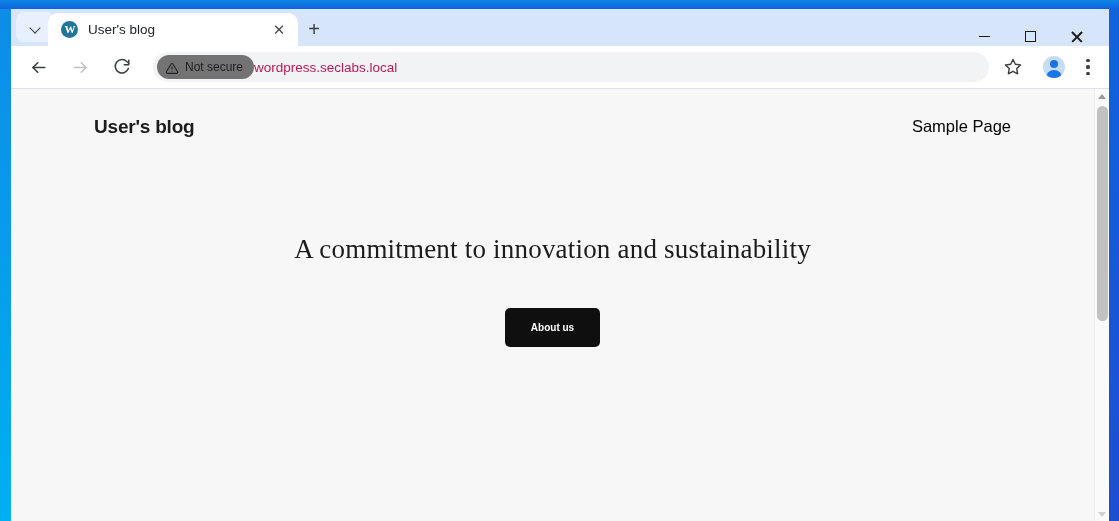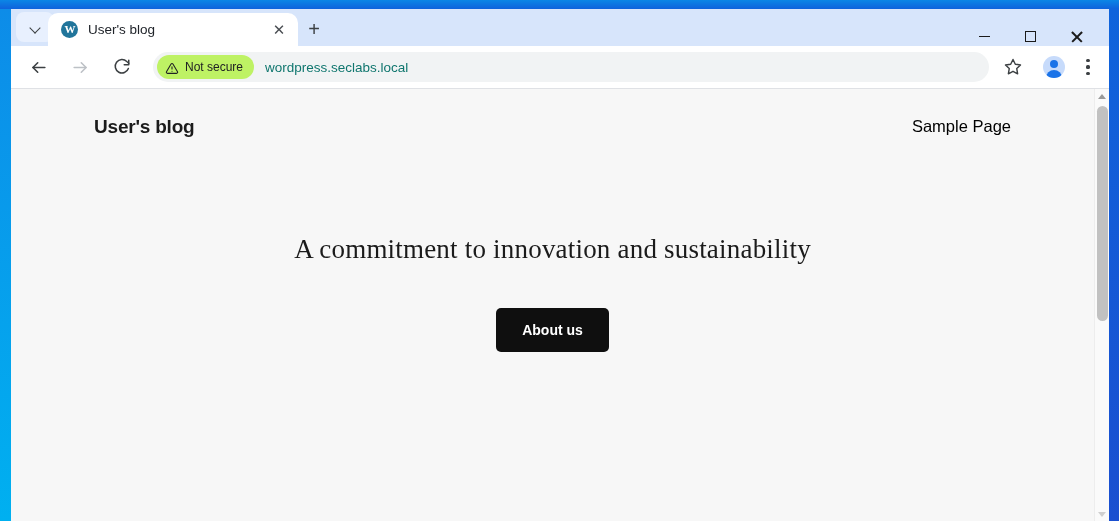--- a/index.html
+++ b/index.html
@@ -209,21 +209,21 @@
     background: #f1f3f4;
     border-radius: 16px;
     display: flex;
     align-items: center;
     padding-left: 4px;
     cursor: text;
   }
 
   #security-chip {
     height: 24px;
-    background: #bef264;
+    background: #737373;
     border-radius: 13px;
     display: flex;
     align-items: center;
     padding: 0 11px 0 8px;
     flex: 0 0 auto;
     cursor: pointer;
   }
 
   #security-warning-icon {
     width: 14px; height: 13px;
@@ -232,23 +232,22 @@
     flex: 0 0 auto;
   }
 
   #security-chip-label {
     font-size: 12px;
     color: #202124;
     white-space: nowrap;
   }
 
   #url-text {
-    margin-left: 11px;
     font-size: 13.5px;
-    color: #0f766e;
+    color: #be185d;
     white-space: nowrap;
     overflow: hidden;
   }
 
   #bookmark-button {
     width: 32px; height: 32px;
     display: flex; align-items: center; justify-content: center;
     border-radius: 50%;
     cursor: pointer;
     flex: 0 0 auto;
@@ -374,21 +373,21 @@
     font-size: 16.5px;
     line-height: 1.58;
     color: #2b2b2b;
   }
 
   #about-us-button {
     display: inline-block;
     margin-top: 28px;
     background: #0f0f0f;
     color: #ffffff;
-    font-size: 14px;
+    font-size: 10px;
     font-weight: bold;
     padding: 14px 26px;
     border-radius: 5px;
     border: none;
     cursor: pointer;
     font-family: "Liberation Sans", sans-serif;
   }
 
   
   #page-scrollbar {

